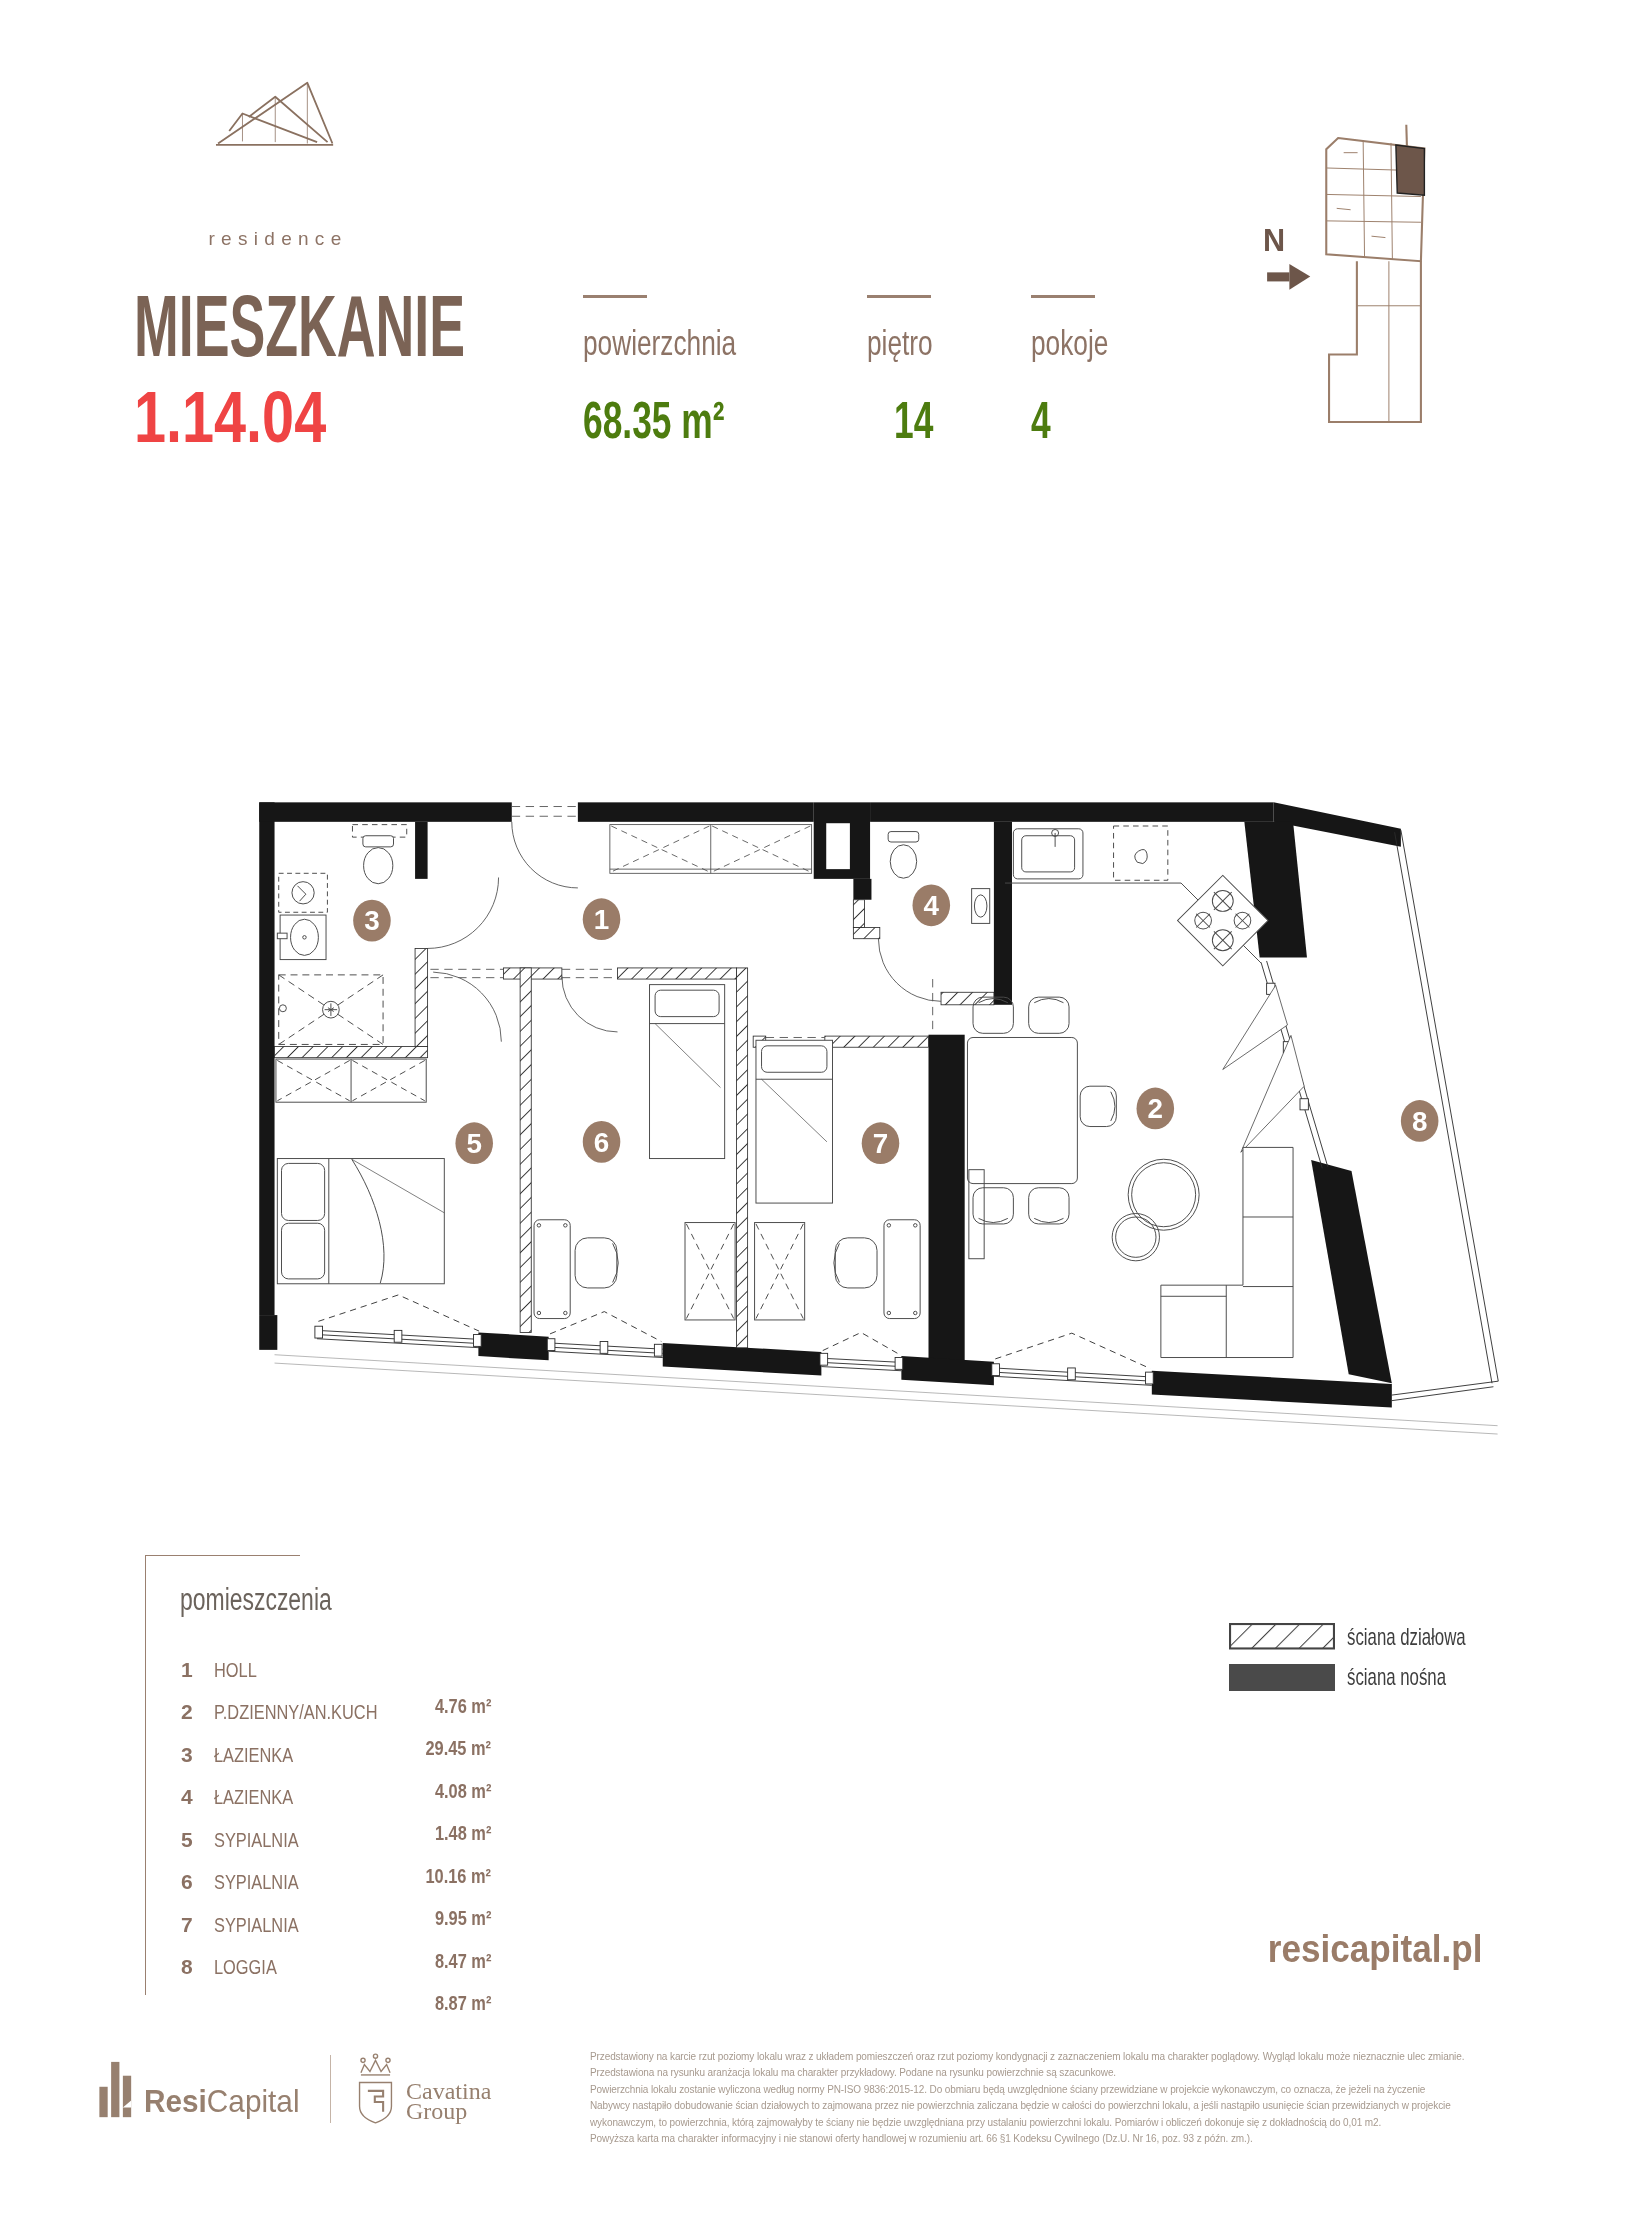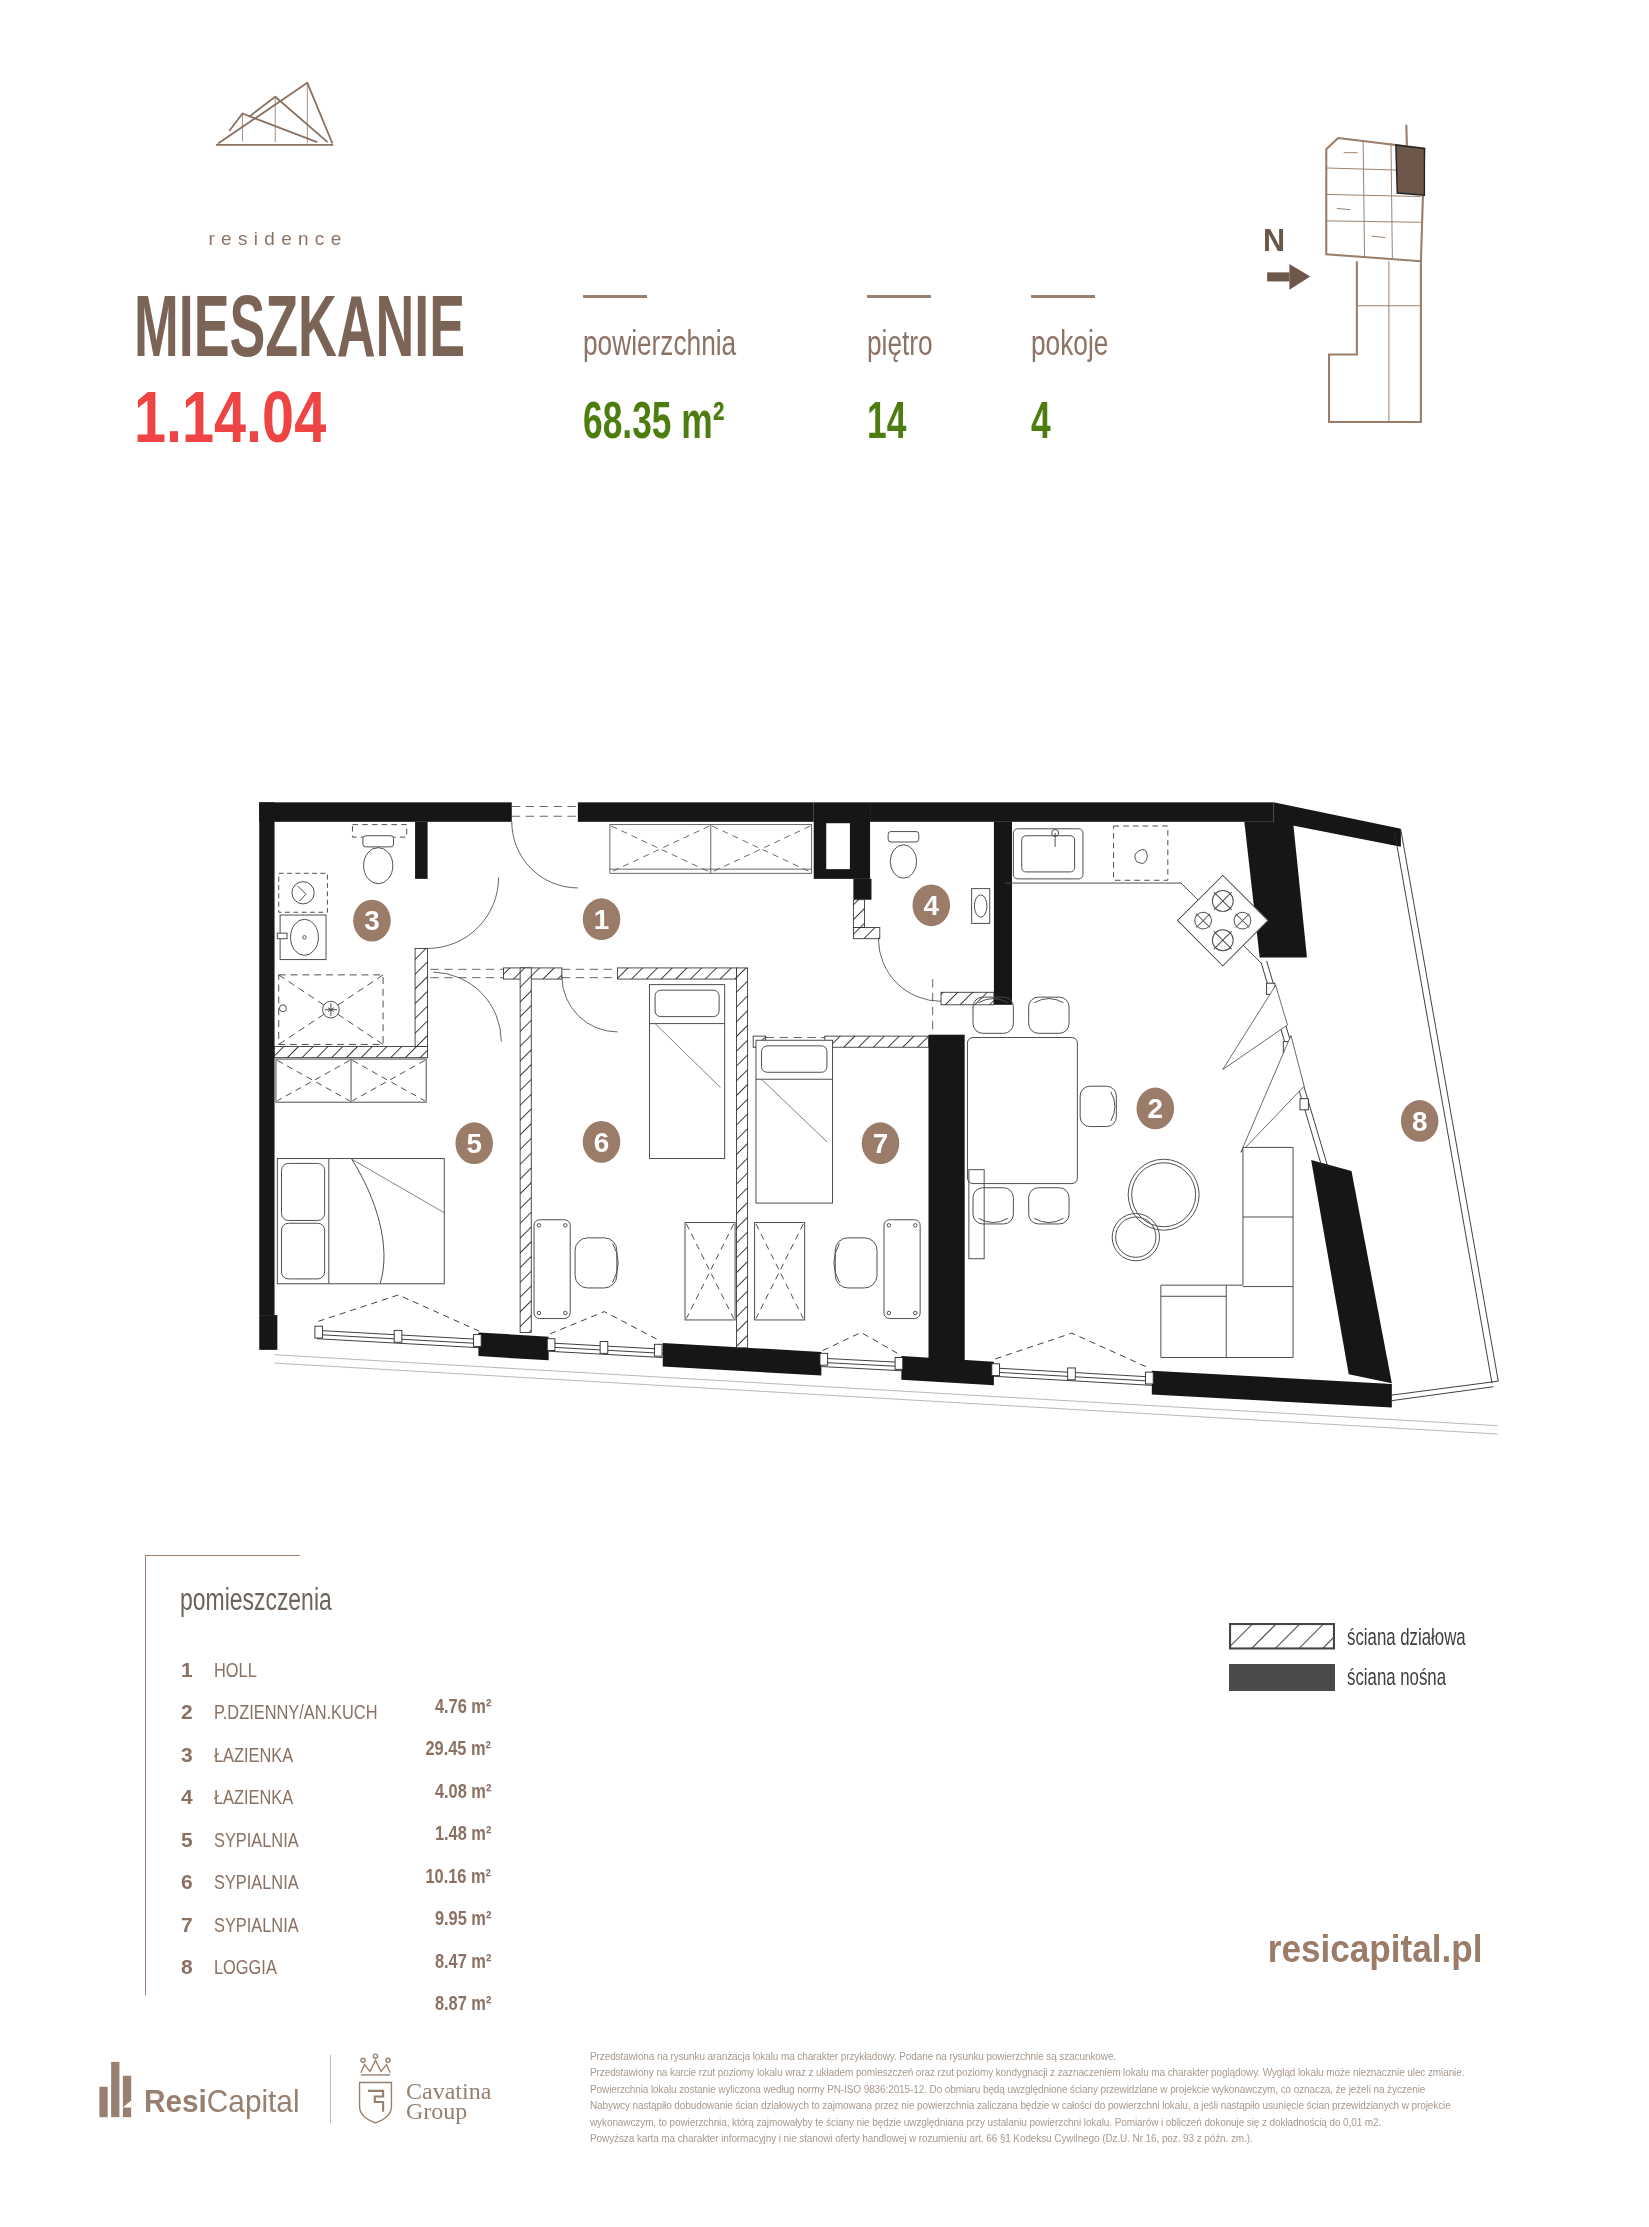--- a/index.html
+++ b/index.html
@@ -58,21 +58,21 @@
   </div>
 
   <div class="abs" style="left:583px;top:295px;">
     <div class="stat-line"></div>
     <div class="stat-label" style="margin-top:26.5px;"><span class="cond" style="transform:scaleX(0.75);">powierzchnia</span></div>
     <div class="stat-value" style="margin-top:29px;"><span class="cond" style="transform:scaleX(0.68);">68.35 m²</span></div>
   </div>
   <div class="abs" style="left:867px;top:295px;">
     <div class="stat-line"></div>
     <div class="stat-label" style="margin-top:26.5px;"><span class="cond" style="transform:scaleX(0.75);">piętro</span></div>
-    <div class="stat-value" style="margin-top:29px;"><span class="cond" style="transform:scaleX(0.68);">14</span></div>
+    <div class="stat-value" style="margin-top:29px;margin-left:27px;"><span class="cond" style="transform:scaleX(0.68);">14</span></div>
   </div>
   <div class="abs" style="left:1031px;top:295px;">
     <div class="stat-line"></div>
     <div class="stat-label" style="margin-top:26.5px;"><span class="cond" style="transform:scaleX(0.75);">pokoje</span></div>
     <div class="stat-value" style="margin-top:29px;"><span class="cond" style="transform:scaleX(0.68);">4</span></div>
   </div>
 
   <svg class="abs" style="left:1246px;top:97px;" width="251" height="341" viewBox="0 0 360 490">
     <g>
       <text x="24" y="222" font-size="44" font-weight="700" fill="#6d564a">N</text>
@@ -482,22 +482,22 @@
       <path d="M8,44 H54 V78 Q54,94 31,102 Q8,94 8,78 Z"></path>
       <path d="M20,56 H42 V64 H30 V72 H42 V86" stroke-width="3"></path>
     </g>
   </svg>
   <div class="abs cavatina-text" style="left:406px;top:2081px;">
     <div>Cavatina</div>
     <div>Group</div>
   </div>
 
   <div class="abs" style="left:590px;top:2049px;width:1002px;">
+    <div class="disclaimer">Przedstawiony na karcie rzut poziomy lokalu wraz z układem pomieszczeń oraz rzut poziomy kondygnacji z zaznaczeniem lokalu ma charakter poglądowy. Wygląd lokalu może nieznacznie ulec zmianie.</div>
     <div class="disclaimer">Przedstawiona na rysunku aranżacja lokalu ma charakter przykładowy. Podane na rysunku powierzchnie są szacunkowe.</div>
-    <div class="disclaimer">Przedstawiony na karcie rzut poziomy lokalu wraz z układem pomieszczeń oraz rzut poziomy kondygnacji z zaznaczeniem lokalu ma charakter poglądowy. Wygląd lokalu może nieznacznie ulec zmianie.</div>
     <div class="disclaimer">Powierzchnia lokalu zostanie wyliczona według normy PN-ISO 9836:2015-12. Do obmiaru będą uwzględnione ściany przewidziane w projekcie wykonawczym, co oznacza, że jeżeli na życzenie</div>
     <div class="disclaimer">Nabywcy nastąpiło dobudowanie ścian działowych to zajmowana przez nie powierzchnia zaliczana będzie w całości do powierzchni lokalu, a jeśli nastąpiło usunięcie ścian przewidzianych w projekcie</div>
     <div class="disclaimer">wykonawczym, to powierzchnia, którą zajmowałyby te ściany nie będzie uwzględniana przy ustalaniu powierzchni lokalu. Pomiarów i obliczeń dokonuje się z dokładnością do 0,01 m2.</div>
     <div class="disclaimer">Powyższa karta ma charakter informacyjny i nie stanowi oferty handlowej w rozumieniu art. 66 §1 Kodeksu Cywilnego (Dz.U. Nr 16, poz. 93 z późn. zm.).</div>
   </div>
 
 </div>
 
 
 </body></html>

